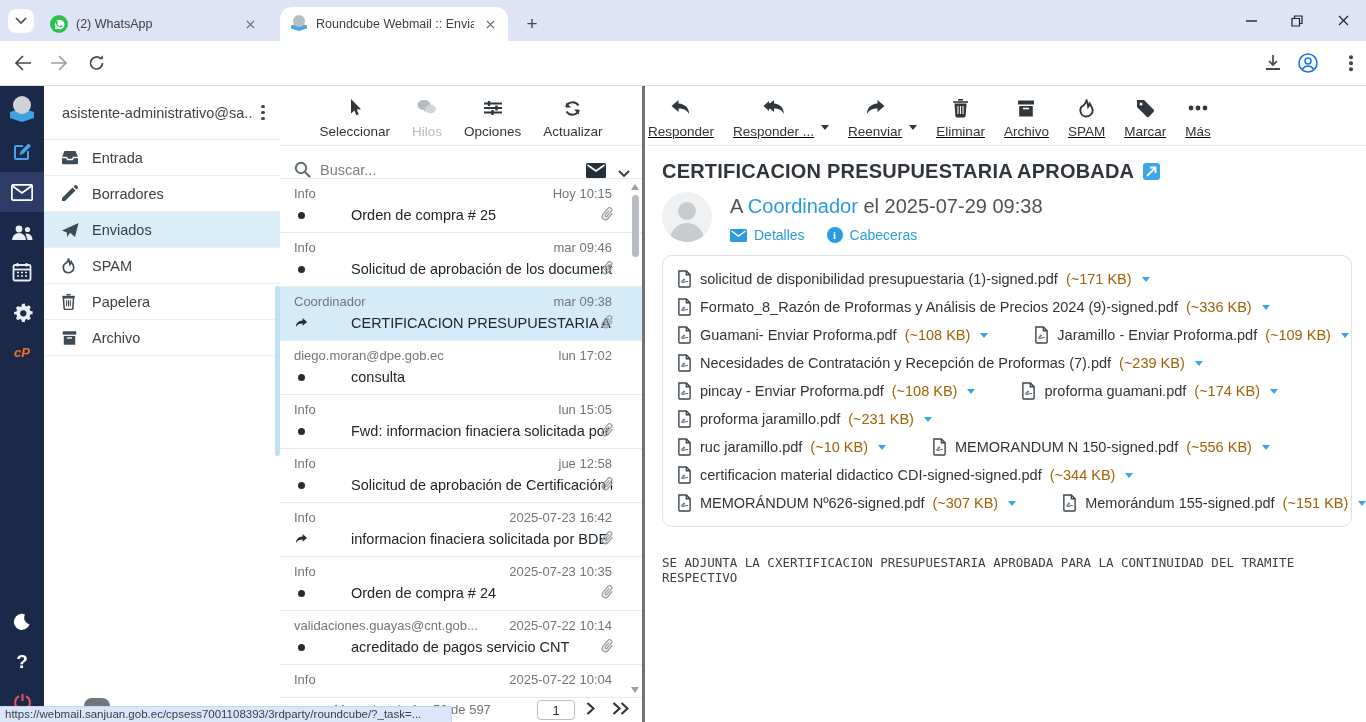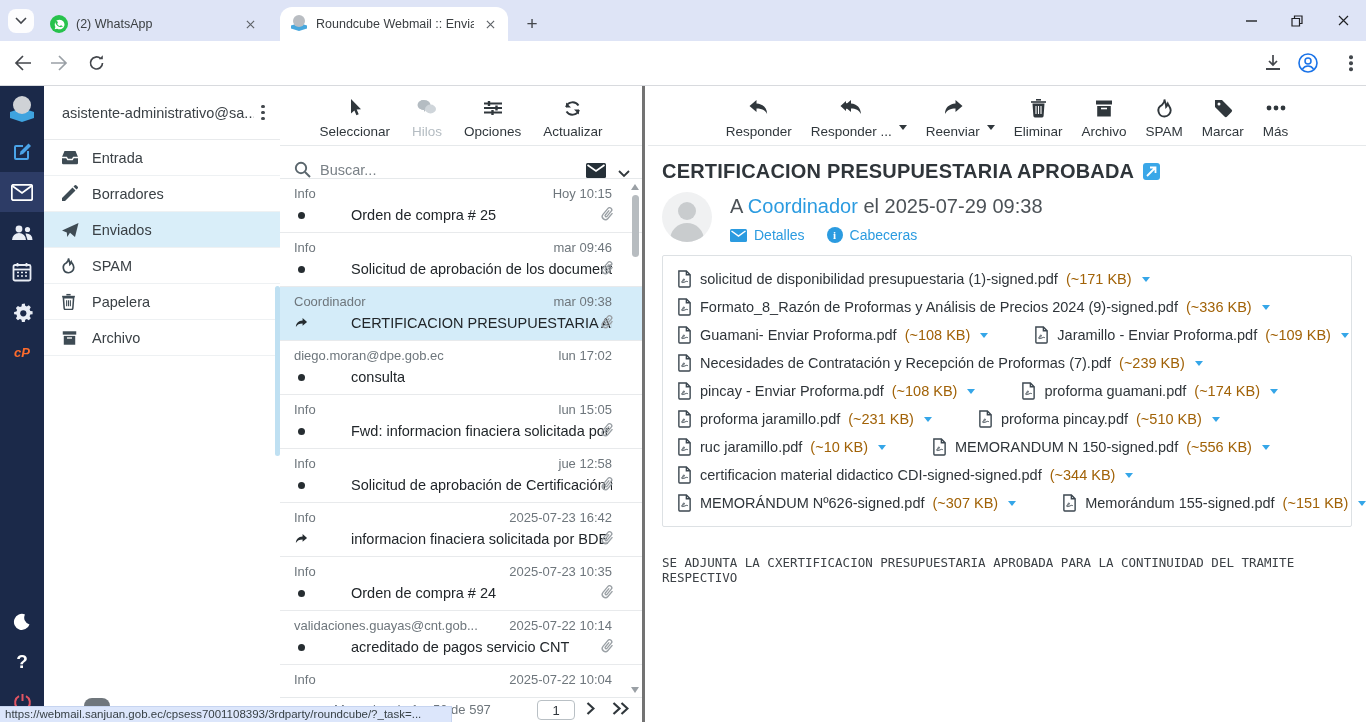--- a/index.html
+++ b/index.html
@@ -94,41 +94,41 @@
   .range-text { position:absolute; left:54px; top:4px; white-space:nowrap; }
   .page-input { position:absolute; left:257px; top:2px; width:38px; height:20px; border:1px solid #b9c0c5;
     border-radius:4px; text-align:center; font-size:13px; color:#30373c; background:#fff;
     font-family:"Liberation Sans", sans-serif; }
   .pg-next { position:absolute; left:306px; top:4px; color:#30373c; }
   .pg-last { position:absolute; left:332px; top:4px; color:#30373c; display:flex; }
 
   .mailpane { position:absolute; left:648px; top:0; width:718px; height:636px; background:#fff;
     display:flex; flex-direction:column; }
   .mtoolbar { height:60px; border-bottom:1px solid #e6e9eb; display:flex; align-items:flex-start;
-    justify-content:center; gap:19px; padding-top:9px; }
+    gap:19px; padding-top:9px;text-decoration:underline; }
   .drop { align-self:center; margin:14px 0 0 -12px; color:#30373c; }
   .tri-down { width:0; height:0; border-left:4.5px solid transparent; border-right:4.5px solid transparent;
     border-top:5.5px solid currentColor; }
   .mailbody { flex:1; padding:14px 4px 0 14px; overflow:hidden; }
   .subjectline { display:flex; align-items:center; gap:9px; }
   .subject { font-size:20px; font-weight:bold; color:#2f353a; letter-spacing:.2px; }
   .extlink { width:17px; height:17px; border-radius:3px; background:#3aa7e8; display:flex;
     align-items:center; justify-content:center; }
   .senderblock { display:flex; margin-top:9px; gap:18px; }
   .avatar { width:50px; height:50px; border-radius:50%; background:#f0f1f2; position:relative; overflow:hidden; }
   .avatar .head { position:absolute; left:16px; top:10px; width:18px; height:18px; border-radius:50%; background:#c9ccce; }
   .avatar .body { position:absolute; left:8px; top:31px; width:34px; height:24px; border-radius:17px 17px 0 0; background:#c9ccce; }
   .sender-lines { padding-top:3px; }
   .toline { font-size:20px; color:#4c5257; }
   .link { color:#2b9be0; }
   .metaline { display:flex; align-items:center; gap:22px; margin-top:9px; }
   .metaitem { display:flex; align-items:center; gap:7px; font-size:14px; color:#2b9be0; }
   .infodot { width:16px; height:16px; border-radius:50%; background:#2b9be0; color:#fff; font-size:11px;
     font-weight:bold; display:flex; align-items:center; justify-content:center; font-family:"Liberation Serif", serif; }
-  .attachbox { margin-top:12px; border:1px solid #dde1e4; border-radius:2px; padding:9px 14px; width:690px; }
+  .attachbox { margin-top:12px; border:1px solid #dde1e4; border-radius:10px; padding:9px 14px; width:690px; }
   .attach-row { height:28px; display:flex; align-items:center; }
   .attach-item { display:flex; align-items:center; gap:8px; margin-right:46px; }
   .attach-item .aname { font-size:14.5px; color:#2f353a; white-space:nowrap; }
   .attach-item .asize { font-size:14.5px; color:#a16207; white-space:nowrap; }
   .attach-item .atri { color:#35a6e8; margin-left:2px; }
   .bodytext { margin-top:28px; font-family:"DejaVu Sans Mono", monospace; font-size:12.5px; color:#3c4146; }
 
   .statusbar { position:absolute; left:0; top:706px; width:452px; height:16px; background:#dce6fb;
     border-top:1px solid #c6d4f0; border-right:1px solid #c6d4f0; font-size:11.5px; color:#374045;
     padding:1px 6px 0 5px; white-space:nowrap; overflow:hidden; z-index:50; }
@@ -842,32 +842,20 @@
                 <svg width="15" height="18" viewBox="0 0 16 19">
                   <path d="M2 1h8l4 4v12a1 1 0 0 1-1 1H2.9A1 1 0 0 1 2 17z" fill="none" stroke="#3c4750" stroke-width="1.5"></path>
                   <path d="M10 1v4h4" fill="none" stroke="#3c4750" stroke-width="1.5"></path>
                   <path d="M4.5 12.5c1.5.6 2.4-4.6 3.2-3 .8 1.5-3 3.6-2 3.8 1.8.4 4.3-2.2 5.8-1" fill="none" stroke="#3c4750" stroke-width="1"></path>
                 </svg>
               </span>
               <span class="aname">proforma jaramillo.pdf</span>
               <span class="asize">(~231 KB)</span>
               <span class="tri-down atri"></span>
             </span>
-            <span class="attach-item">
-              <span>
-                <svg width="15" height="18" viewBox="0 0 16 19">
-                  <path d="M2 1h8l4 4v12a1 1 0 0 1-1 1H2.9A1 1 0 0 1 2 17z" fill="none" stroke="#3c4750" stroke-width="1.5"></path>
-                  <path d="M10 1v4h4" fill="none" stroke="#3c4750" stroke-width="1.5"></path>
-                  <path d="M4.5 12.5c1.5.6 2.4-4.6 3.2-3 .8 1.5-3 3.6-2 3.8 1.8.4 4.3-2.2 5.8-1" fill="none" stroke="#3c4750" stroke-width="1"></path>
-                </svg>
-              </span>
-              <span class="aname">proforma pincay.pdf</span>
-              <span class="asize">(~510 KB)</span>
-              <span class="tri-down atri"></span>
-            </span>
           </div>
           <div class="attach-row">
             <span class="attach-item">
               <span>
                 <svg width="15" height="18" viewBox="0 0 16 19">
                   <path d="M2 1h8l4 4v12a1 1 0 0 1-1 1H2.9A1 1 0 0 1 2 17z" fill="none" stroke="#3c4750" stroke-width="1.5"></path>
                   <path d="M10 1v4h4" fill="none" stroke="#3c4750" stroke-width="1.5"></path>
                   <path d="M4.5 12.5c1.5.6 2.4-4.6 3.2-3 .8 1.5-3 3.6-2 3.8 1.8.4 4.3-2.2 5.8-1" fill="none" stroke="#3c4750" stroke-width="1"></path>
                 </svg>
               </span>

